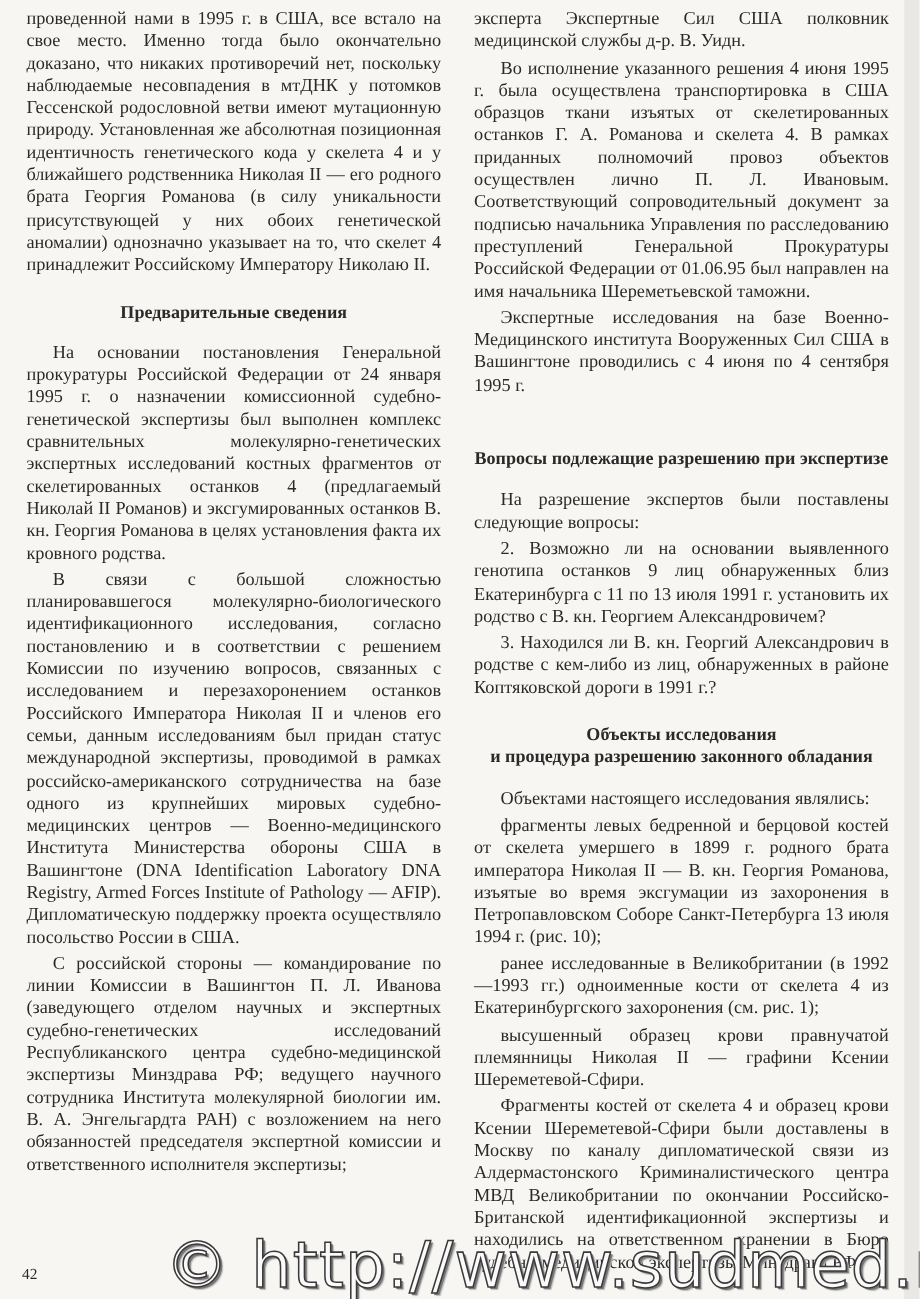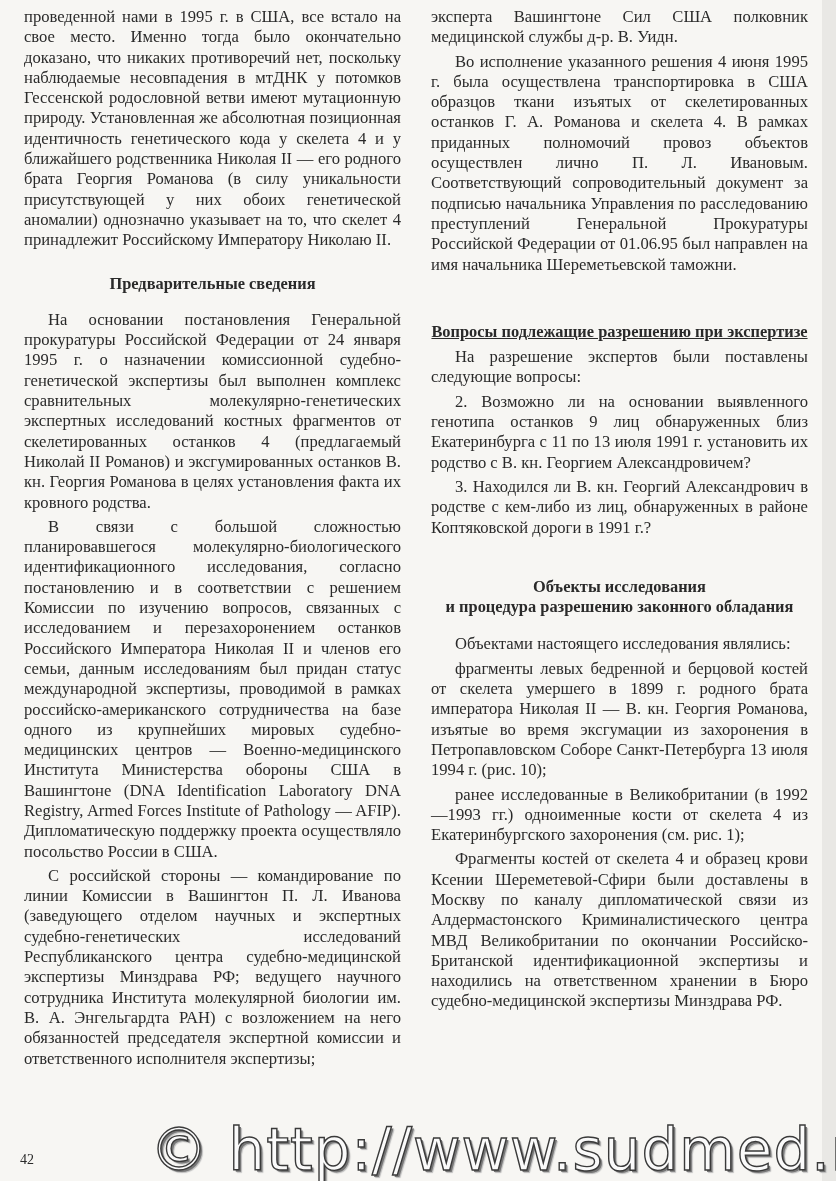--- a/index.html
+++ b/index.html
@@ -28,22 +28,22 @@
       font-style: italic; font-weight: bold;
       text-indent: 24px;
       margin-top: 23px;
       line-height: 20.5px;
     }
     .heading {
       font-weight: bold; text-align: center;
       font-size: 16.4px;
       margin: 23px 0 16px 0;
     }
-    .heading.two { margin-top: 47px; margin-bottom: 5px; text-decoration: underline; }
-    .heading.three { margin-top: 39px; margin-bottom: 17px; }
+    .heading.two { margin-top: 47px; margin-bottom: 17px; }
+    .heading.three { margin-top: 23px; margin-bottom: 17px; }
     .heading span { display: block; }
     .page-number {
       position: absolute; left: 20px; top: 1152px;
       font-size: 14px;
     }
     .right-edge-strip {
       position: absolute; right: 0; top: 0; width: 14px; height: 1181px;
       background: #e9e8e5;
     }
     .watermark {
@@ -68,37 +68,39 @@
 
     <div class="heading">Предварительные сведения</div>
 
     <p class="ind">На основании постановления Генеральной прокуратуры Российской Федерации от 24 января 1995 г. о назначении комиссионной судебно-генетической экспертизы был выполнен комплекс сравнительных молекулярно-генетических экспертных исследований костных фрагментов от скелетированных останков 4 (предлагаемый Николай II Романов) и эксгумированных останков В. кн. Георгия Романова в целях установления факта их кровного родства.</p>
     <p class="ind">В связи с большой сложностью планировавшегося молекулярно-биологического идентификационного исследования, согласно постановлению и в соответствии с решением Комиссии по изучению вопросов, связанных с исследованием и перезахоронением останков Российского Императора Николая II и членов его семьи, данным исследованиям был придан статус международной экспертизы, проводимой в рамках российско-американского сотрудничества на базе одного из крупнейших мировых судебно-медицинских центров — Военно-медицинского Института Министерства обороны США в Вашингтоне (DNA Identification Laboratory DNA Registry, Armed Forces Institute of Pathology — AFIP). Дипломатическую поддержку проекта осуществляло посольство России в США.</p>
     <p class="ind">С российской стороны — командирование по линии Комиссии в Вашингтон П. Л. Иванова (заведующего отделом научных и экспертных судебно-генетических исследований Республиканского центра судебно-медицинской экспертизы Минздрава РФ; ведущего научного сотрудника Института молекулярной биологии им. В. А. Энгельгардта РАН) с возложением на него обязанностей председателя экспертной комиссии и ответственного исполнителя экспертизы;</p>
 
   </div>
 
   <div class="col right">
-    <p>эксперта Вашингтоне Сил США полковник медицинской службы д-р. В. Уидн.</p>
+    <p>эксперта Экспертные Сил США полковник медицинской службы д-р. В. Уидн.</p>
     <p class="ind gap">Во исполнение указанного решения 4 июня 1995 г. была осуществлена транспортировка в США образцов ткани изъятых от скелетированных останков Г. А. Романова и скелета 4. В рамках приданных полномочий провоз объектов осуществлен лично П. Л. Ивановым. Соответствующий сопроводительный документ за подписью начальника Управления по расследованию преступлений Генеральной Прокуратуры Российской Федерации от 01.06.95 был направлен на имя начальника Шереметьевской таможни.</p>
+    <p class="ind">Экспертные исследования на базе Военно-Медицинского института Вооруженных Сил США в Вашингтоне проводились с 4 июня по 4 сентября 1995 г.</p>
 
     <div class="heading two">Вопросы подлежащие разрешению при экспертизе</div>
 
     <p class="ind">На разрешение экспертов были поставлены следующие вопросы:</p>
     <p class="ind">2. Возможно ли на основании выявленного генотипа останков 9 лиц обнаруженных близ Екатеринбурга с 11 по 13 июля 1991 г. установить их родство с В. кн. Георгием Александровичем?</p>
     <p class="ind">3. Находился ли В. кн. Георгий Александрович в родстве с кем-либо из лиц, обнаруженных в районе Коптяковской дороги в 1991 г.?</p>
 
     <div class="heading three">
       <span>Объекты исследования</span>
       <span>и процедура разрешению законного обладания</span>
     </div>
 
     <p class="ind">Объектами настоящего исследования являлись:</p>
     <p class="ind">фрагменты левых бедренной и берцовой костей от скелета умершего в 1899 г. родного брата императора Николая II — В. кн. Георгия Романова, изъятые во время эксгумации из захоронения в Петропавловском Соборе Санкт-Петербурга 13 июля 1994 г. (рис. 10);</p>
     <p class="ind">ранее исследованные в Великобритании (в 1992—1993 гг.) одноименные кости от скелета 4 из Екатеринбургского захоронения (см. рис. 1);</p>
+    <p class="ind">высушенный образец крови правнучатой племянницы Николая II — графини Ксении Шереметевой-Сфири.</p>
     <p class="ind gap">Фрагменты костей от скелета 4 и образец крови Ксении Шереметевой-Сфири были доставлены в Москву по каналу дипломатической связи из Алдермастонского Криминалистического центра МВД Великобритании по окончании Российско-Британской идентификационной экспертизы и находились на ответственном хранении в Бюро судебно-медицинской экспертизы Минздрава РФ.</p>
 
   </div>
 
   <div class="page-number">42</div>
 
   <div class="right-edge-strip"></div>
 
   <div class="watermark">© http://www.sudmed.ru</div>
 </div>

